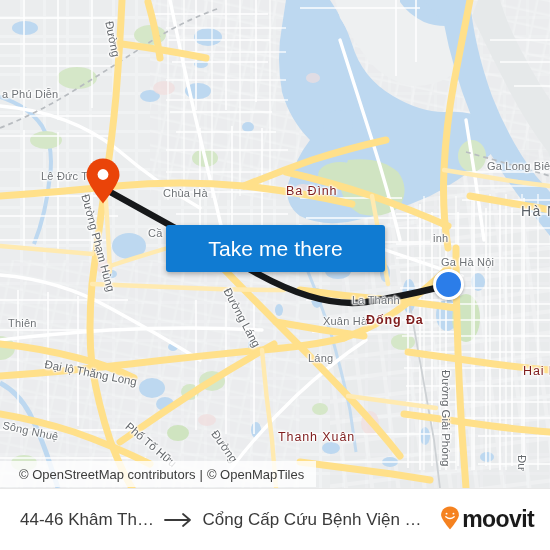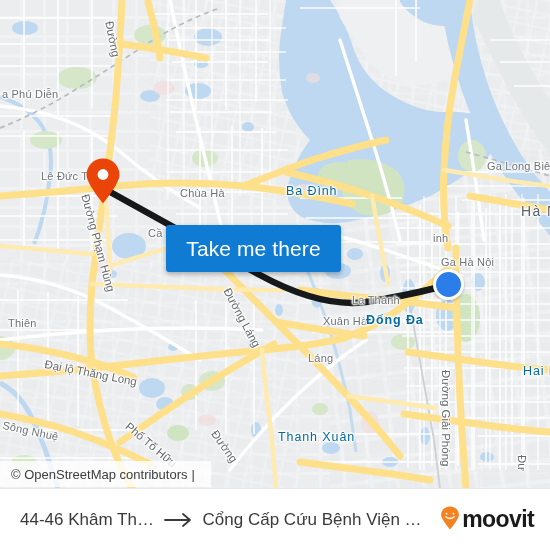--- a/index.html
+++ b/index.html
@@ -40,21 +40,21 @@
   .mlabel {
     position: absolute;
     color: #6b6f73;
     font-family: "Liberation Sans", sans-serif;
     white-space: nowrap;
     pointer-events: none;
     text-shadow:
       0 0 2px #fff, 0 0 2px #fff, 0 0 3px #fff,
       1px 0 2px #fff, -1px 0 2px #fff, 0 1px 2px #fff, 0 -1px 2px #fff;
   }
-  .mlabel.place   { font-size: 12.5px; letter-spacing: 0.9px; color: #0369a1; }
+  .mlabel.place   { font-size: 12.5px; letter-spacing: 0.9px; color: #7f1d1d; }
   .mlabel.place-l { font-size: 14px;   letter-spacing: 1.4px; color: #5c6268; }
   .mlabel.poi     { font-size: 11px;   letter-spacing: 0.2px; color: #6e7276; }
   .mlabel.road    { font-size: 11.5px; color: #65696d; font-weight: 400; }
 
   
   #pin-marker {
     position: absolute;
     left: 85px;
     top: 158px;
     width: 36px;
@@ -74,21 +74,21 @@
     border: 3px solid #ffffff;
     box-sizing: border-box;
     box-shadow: 0 1px 3px rgba(0,0,0,0.28);
   }
 
   
   #take-me-there {
     position: absolute;
     left: 166px;
     top: 225px;
-    width: 175px;
+    width: 219px;
     height: 47px;
     background: #107bd2;
     border: 0;
     border-radius: 3px;
     color: #ffffff;
     font-family: "Liberation Sans", sans-serif;
     font-size: 21px;
     font-weight: 400;
     letter-spacing: 0.1px;
     cursor: pointer;
@@ -99,21 +99,21 @@
     padding: 0;
     line-height: 1;
   }
 
   
   #attribution {
     position: absolute;
     left: 0;
     top: 461px;
     height: 26px;
-    padding: 0 12px 0 11px;
+    padding: 0 12px 0 19px;
     display: flex;
     align-items: center;
     background: rgba(255,255,255,0.80);
     color: #3c3c3c;
     font-size: 13px;
     font-family: "Liberation Sans", sans-serif;
     white-space: nowrap;
   }
   #attribution .sep { padding: 0 4px; color: #3c3c3c; }
   #attribution .attr-link { color: #3c3c3c; text-decoration: none; }
@@ -382,21 +382,21 @@
         <path d="M444,170 Q480,176 518,182 L550,186"></path>
       </g>
 
       <path d="M103,188 L258,274 Q320,308 366,302 Q404,296 436,288" stroke="#16181a" stroke-width="6.5" fill="none" stroke-linecap="round" stroke-linejoin="round"></path>
     </svg>
 
     <div id="map-labels">
         <div class="mlabel road" style="left: 115px; top: 20px; transform: rotate(79deg); transform-origin: left top;">Đường</div>
         <div class="mlabel poi" style="left: 2px; top: 88px;">a Phú Diễn</div>
         <div class="mlabel poi" style="left: 41px; top: 170px;">Lê Đức Thọ</div>
-        <div class="mlabel poi" style="left: 180px; top: 187px;">Chùa Hà</div>
+        <div class="mlabel poi" style="left: 163px; top: 187px;">Chùa Hà</div>
         <div class="mlabel place" style="left: 286px; top: 184px;">Ba Đình</div>
         <div class="mlabel poi" style="left: 487px; top: 160px;">Ga Long Biên</div>
         <div class="mlabel place-l" style="left: 521px; top: 203px;">Hà N</div>
         <div class="mlabel road" style="left: 91px; top: 193px; transform: rotate(75deg); transform-origin: left top;">Đường Phạm Hùng</div>
         <div class="mlabel poi" style="left: 148px; top: 227px;">Cầ</div>
         <div class="mlabel poi" style="left: 385px; top: 232px; padding-left: 48px;">inh</div>
         <div class="mlabel poi" style="left: 441px; top: 256px; text-align: center;">Ga Hà Nội</div>
         <div class="mlabel poi" style="left: 352px; top: 294px;">La Thành</div>
         <div class="mlabel road" style="left: 232px; top: 286px; transform: rotate(62deg); transform-origin: left top;">Đường Láng</div>
         <div class="mlabel poi" style="left: 323px; top: 315px;">Xuân Hà</div>
@@ -421,20 +421,21 @@
       </svg>
     </div>
 
     <div id="dot-marker"></div>
 
     <button id="take-me-there">Take me there</button>
 
     <div id="attribution">
       <a class="attr-link" href="#">© OpenStreetMap contributors</a>
       <span class="sep">|</span>
+      <a class="attr-link" href="#">© OpenMapTiles</a>
     </div>
 
   </div>
 
   <div id="footer">
 
     <div id="route-summary">
       <span class="endpoint">44-46 Khâm Thiên</span>
 
       <span id="route-arrow">

